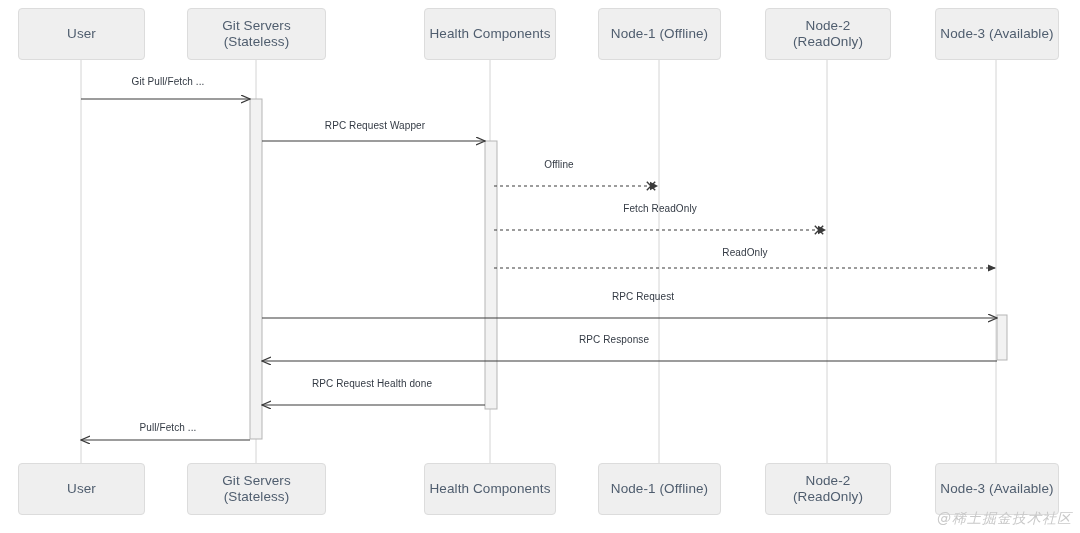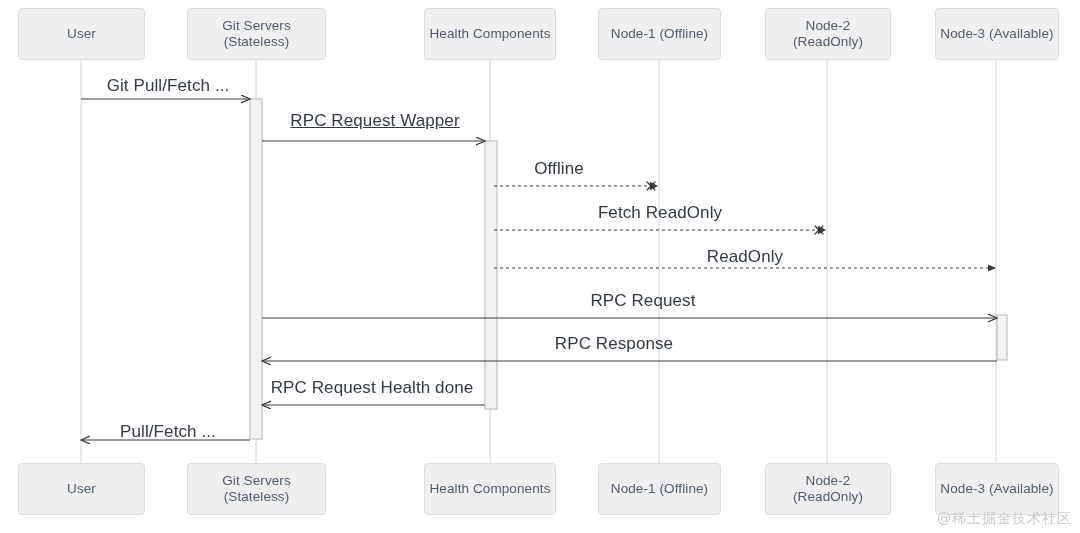--- a/index.html
+++ b/index.html
@@ -36,33 +36,34 @@
     color: #4f5d6e;
     font-size: 13.5px;
     letter-spacing: 0.1px;
     text-align: center;
     line-height: 1.15;
     padding: 2px 4px;
   }
   .msg-label {
     position: absolute;
     color: #333a44;
-    font-size: 17px;
+    font-size: 10px;
     white-space: nowrap;
     transform: translateX(-50%);
     letter-spacing: 0.1px;
   }
   .watermark {
     position: absolute;
     right: 8px;
     bottom: 5px;
     color: #c9c9c9;
     font-size: 14px;
     letter-spacing: 1px;
     font-family: "DejaVu Sans", sans-serif;
+    font-style: italic;
   }
 </style>
 </head>
 <body>
 
 <div id="diagram-root">
 
   <svg class="seq-canvas" id="seq-canvas" viewBox="0 0 1080 533" xmlns="http://www.w3.org/2000/svg">
     <defs>
       <marker id="arrow-open" markerWidth="10" markerHeight="10" refX="9" refY="4" orient="auto" markerUnits="userSpaceOnUse">
@@ -143,21 +144,21 @@
       </div>
       <div class="participant-box" style="left: 765px; top: 463px; width: 126px; height: 52px;">
         <span>Node-2 (ReadOnly)</span>
       </div>
       <div class="participant-box" style="left: 935px; top: 463px; width: 124px; height: 52px;">
         <span>Node-3 (Available)</span>
       </div>
     </div>
   <div id="message-labels">
       <div class="msg-label" style="left: 168px; top: 76px;">Git Pull/Fetch ...</div>
-      <div class="msg-label" style="left: 375px; top: 111px; text-decoration: underline;">RPC Request Wapper</div>
+      <div class="msg-label" style="left: 375px; top: 120px;">RPC Request Wapper</div>
       <div class="msg-label" style="left: 559px; top: 159px;">Offline</div>
       <div class="msg-label" style="left: 660px; top: 203px;">Fetch ReadOnly</div>
       <div class="msg-label" style="left: 745px; top: 247px;">ReadOnly</div>
       <div class="msg-label" style="left: 627px; top: 291px; margin-left: 16px;">RPC Request</div>
       <div class="msg-label" style="left: 614px; top: 334px;">RPC Response</div>
       <div class="msg-label" style="left: 372px; top: 378px;">RPC Request Health done</div>
       <div class="msg-label" style="left: 168px; top: 422px;">Pull/Fetch ...</div>
     </div>
 
   <div class="watermark">@稀土掘金技术社区</div>

